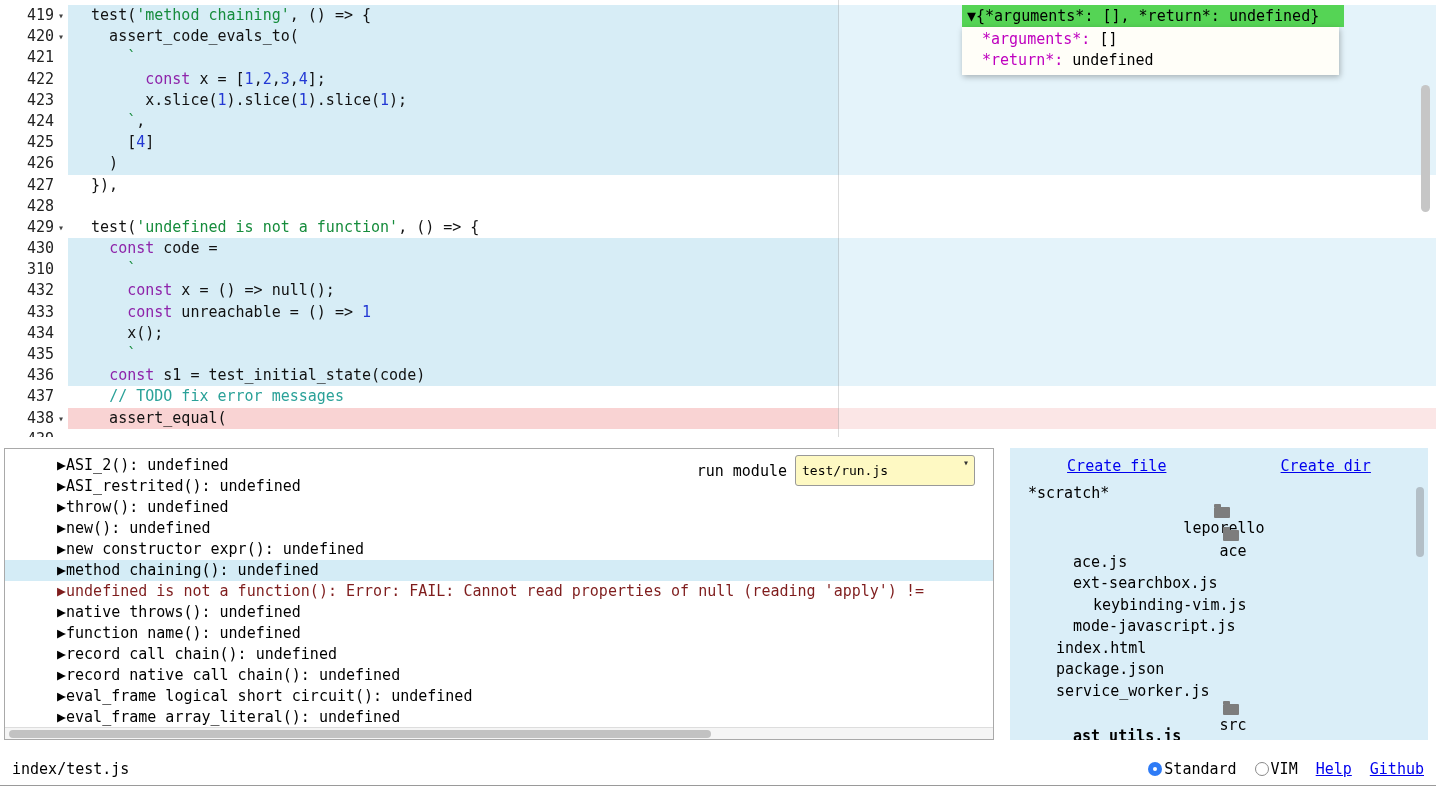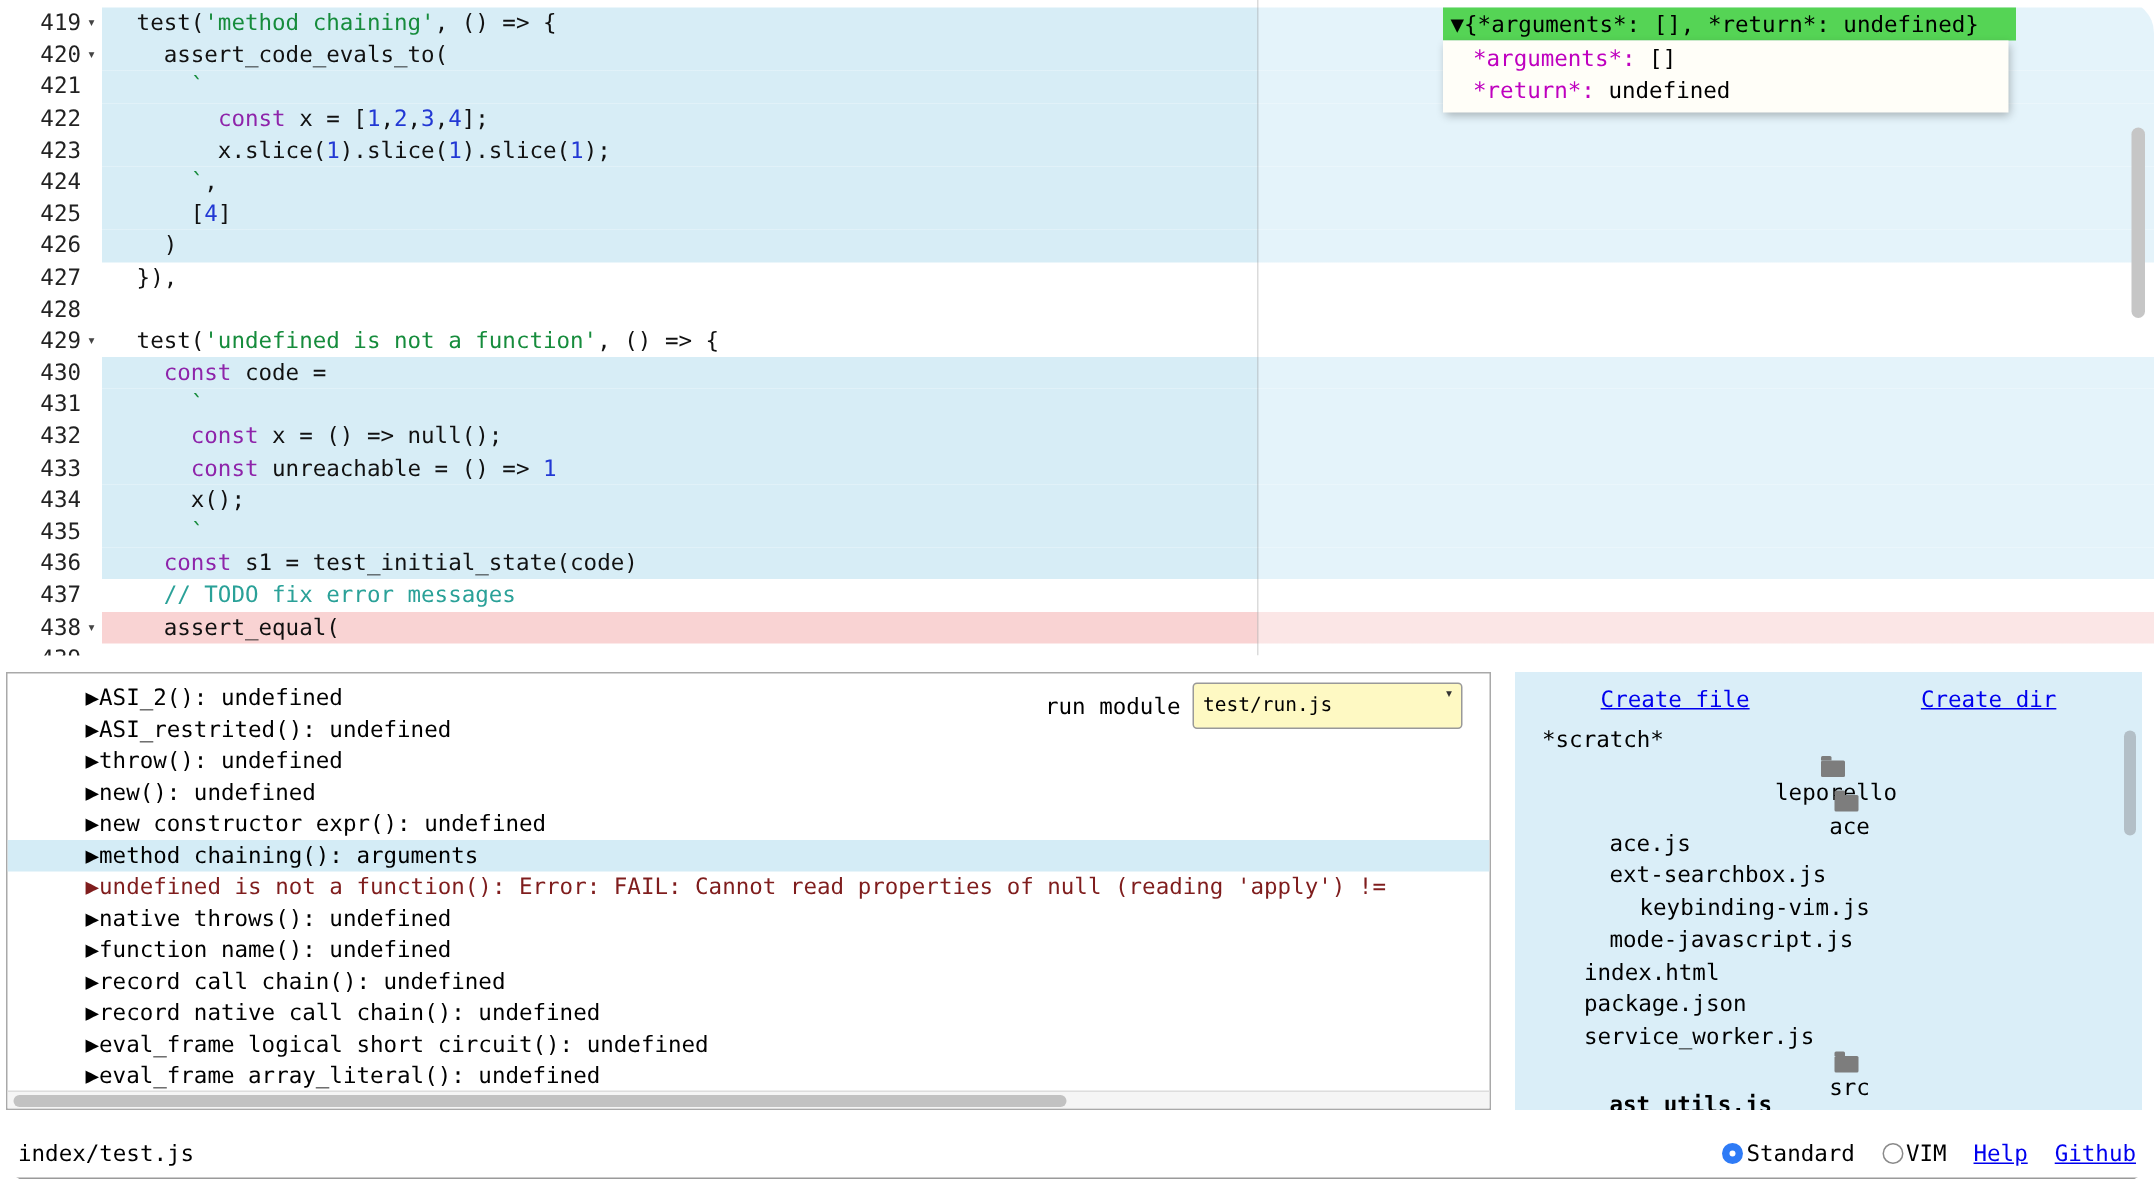--- a/index.html
+++ b/index.html
@@ -1,19 +1,19 @@
 <!DOCTYPE html>
 <html><head>
 <meta charset="utf-8">
 <style>
   * { margin:0; padding:0; box-sizing:border-box; }
   html,body { background:#fff; }
   .app {
     position:relative; width:1436px; height:788px; background:#fff;
-    font-family:"DejaVu Sans Mono", monospace; overflow:hidden; color:#000;border-radius:22px;
+    font-family:"DejaVu Sans Mono", monospace; overflow:hidden; color:#000;
   }
 
   
   .editor { position:absolute; left:0; top:0; width:1436px; height:437px; overflow:hidden;
             font-size:15px; background:#fff; }
   #editor-lines { padding-top:5px; }
   .code-row { display:flex; height:21.2px; line-height:21.2px; }
   .gutter { width:68px; flex:none; display:flex; background:#fff; color:#222; }
   .lnum { display:inline-block; width:54px; text-align:right; }
   .fold { display:inline-block; width:14px; text-align:center; font-size:10px; color:#444; line-height:21.2px; }
@@ -173,21 +173,21 @@
         </div>
         <div class="code-row">
           <div class="gutter">
             <span class="lnum">430</span>
             <span class="fold"></span>
           </div>
           <div class="code-cell bg-blue"><span class="tok-p">    </span><span class="tok-k">const</span><span class="tok-p"> code =</span></div>
         </div>
         <div class="code-row">
           <div class="gutter">
-            <span class="lnum">431</span>
+            <span class="lnum">310</span>
             <span class="fold"></span>
           </div>
           <div class="code-cell bg-blue"><span class="tok-p">      </span><span class="tok-s">`</span></div>
         </div>
         <div class="code-row">
           <div class="gutter">
             <span class="lnum">432</span>
             <span class="fold"></span>
           </div>
           <div class="code-cell bg-blue"><span class="tok-p">      </span><span class="tok-k">const</span><span class="tok-p"> x = () =&gt; null();</span></div>
@@ -253,21 +253,21 @@
     <div class="editor-scrollbar"></div>
   </div>
 
   <div class="output-panel">
     <div id="output-lines">
         <div class="out-row"><span class="out-arrow">▶</span><span>ASI_2(): undefined</span></div>
         <div class="out-row"><span class="out-arrow">▶</span><span>ASI_restrited(): undefined</span></div>
         <div class="out-row"><span class="out-arrow">▶</span><span>throw(): undefined</span></div>
         <div class="out-row"><span class="out-arrow">▶</span><span>new(): undefined</span></div>
         <div class="out-row"><span class="out-arrow">▶</span><span>new constructor expr(): undefined</span></div>
-        <div class="out-row selected"><span class="out-arrow">▶</span><span>method chaining(): arguments</span></div>
+        <div class="out-row selected"><span class="out-arrow">▶</span><span>method chaining(): undefined</span></div>
         <div class="out-row error"><span class="out-arrow">▶</span><span>undefined is not a function(): Error: FAIL: Cannot read properties of null (reading 'apply') !=</span></div>
         <div class="out-row"><span class="out-arrow">▶</span><span>native throws(): undefined</span></div>
         <div class="out-row"><span class="out-arrow">▶</span><span>function name(): undefined</span></div>
         <div class="out-row"><span class="out-arrow">▶</span><span>record call chain(): undefined</span></div>
         <div class="out-row"><span class="out-arrow">▶</span><span>record native call chain(): undefined</span></div>
         <div class="out-row"><span class="out-arrow">▶</span><span>eval_frame logical short circuit(): undefined</span></div>
         <div class="out-row"><span class="out-arrow">▶</span><span>eval_frame array_literal(): undefined</span></div>
       </div>
     <div class="run-module">
       <span>run module</span>

